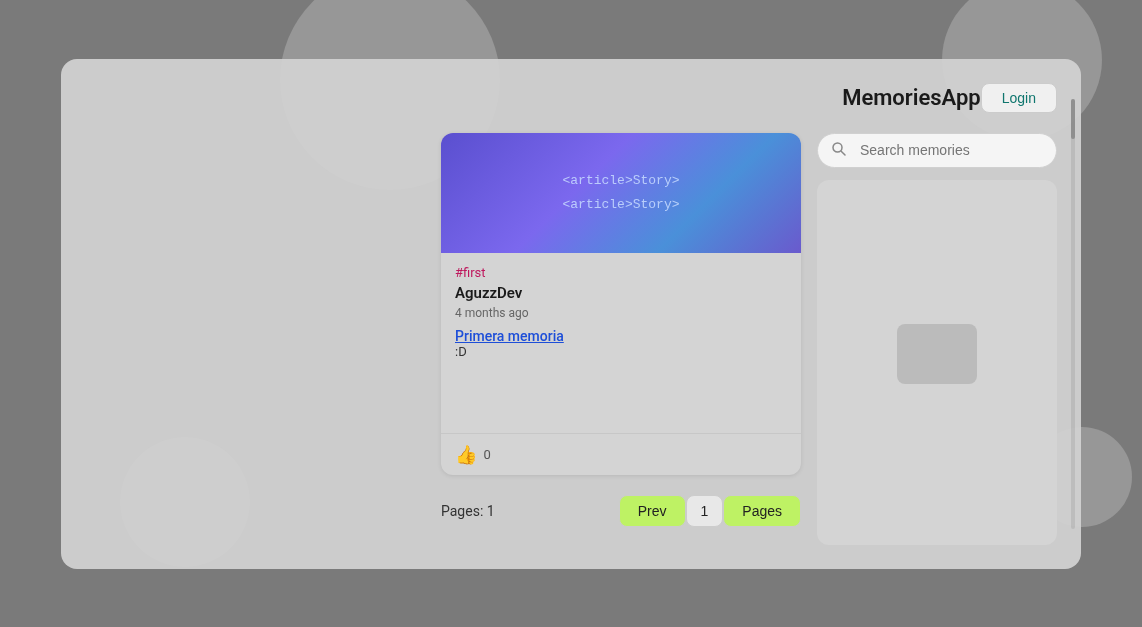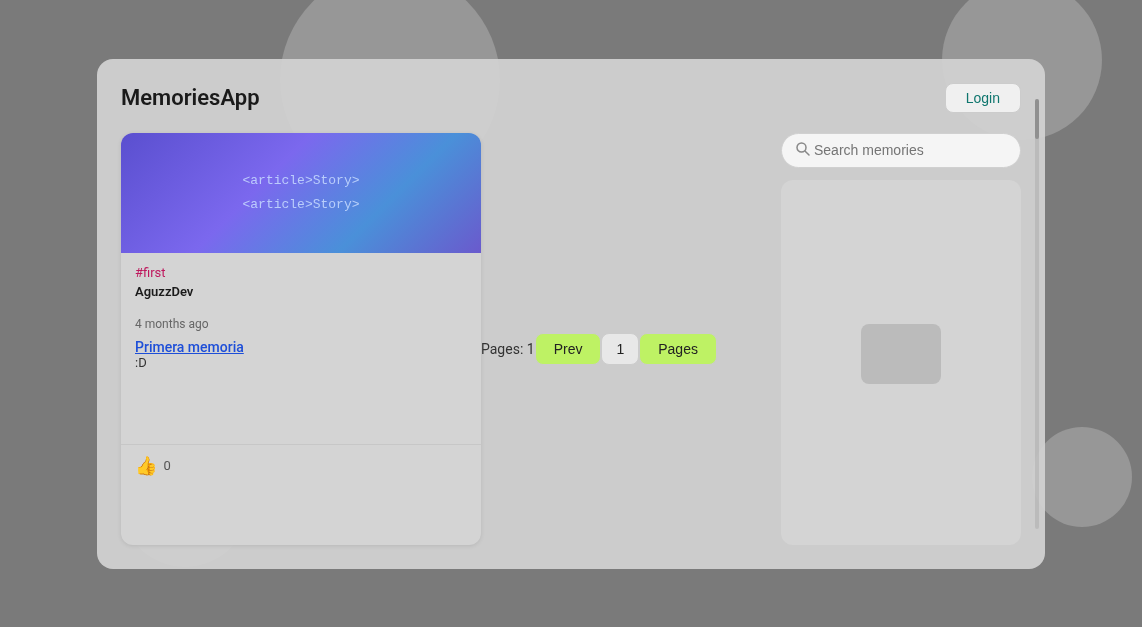--- a/index.html
+++ b/index.html
@@ -23,27 +23,28 @@
       background: rgba(180,180,180,0.5);
     }
     .bg-blob-1 { width: 220px; height: 220px; top: -30px; left: 280px; }
     .bg-blob-2 { width: 160px; height: 160px; top: -20px; right: 40px; }
     .bg-blob-3 { width: 130px; height: 130px; bottom: 60px; left: 120px; }
     .bg-blob-4 { width: 100px; height: 100px; bottom: 100px; right: 10px; }
 
     
     .modal {
       position: relative;
-      width: 948px;
+      width: 1020px;
       min-height: 510px;
       background: rgba(210,210,210,0.92);
       border-radius: 16px;
       padding: 24px 24px 24px 24px;
       display: flex;
       flex-direction: column;
+      align-items: flex-end;
     }
 
     
     .header {
       display: flex;
       justify-content: space-between;
       align-items: center;
       margin-bottom: 20px;
     }
 
@@ -68,20 +69,21 @@
     .body {
       display: flex;
       gap: 16px;
       flex: 1;
     }
 
     
     .main-content {
       flex: 1;
       display: flex;
+      flex-direction: column;
     }
 
     
     .memory-card {
       background: #d4d4d4;
       border-radius: 12px;
       width: 360px;
       overflow: hidden;
       box-shadow: 0 1px 4px rgba(0,0,0,0.1);
     }
@@ -109,24 +111,24 @@
       padding: 12px 14px 14px;
     }
 
     .card-tag {
       font-size: 13px;
       color: #be185d;
       margin-bottom: 4px;
     }
 
     .card-author {
-      font-size: 13px;
+      font-size: 15px;
       font-weight: 600;
       color: #1a1a1a;
-      margin-bottom: 18px;
+      margin-bottom: 4px;
     }
 
     .card-time {
       font-size: 12px;
       color: #666;
       margin-bottom: 8px;
     }
 
     .card-title {
       font-size: 14px;
@@ -201,21 +203,21 @@
       gap: 12px;
     }
 
     .search-box {
       display: flex;
       align-items: center;
       background: #f5f5f5;
       border: 1px solid #d0d0d0;
       border-radius: 24px;
       padding: 8px 14px;
-      gap: 4px;
+      gap: 14px;
     }
 
     .search-icon-svg {
       color: #888;
       font-size: 14px;
       flex-shrink: 0;
     }
 
     .search-input {
       border: none;

